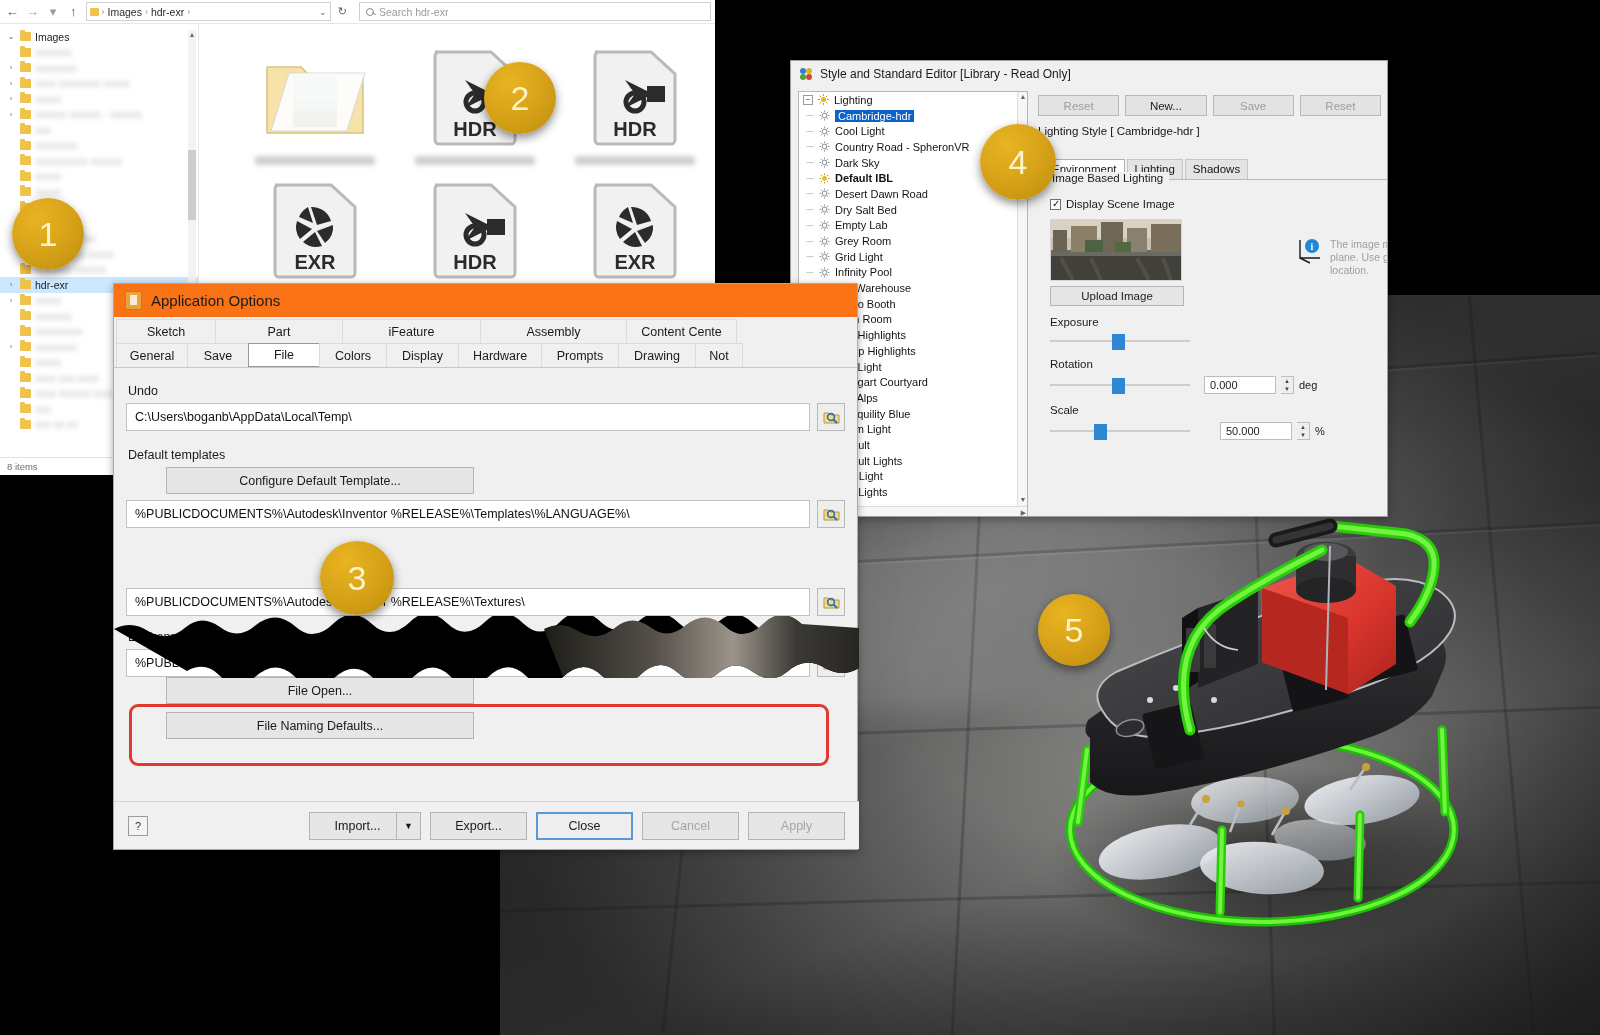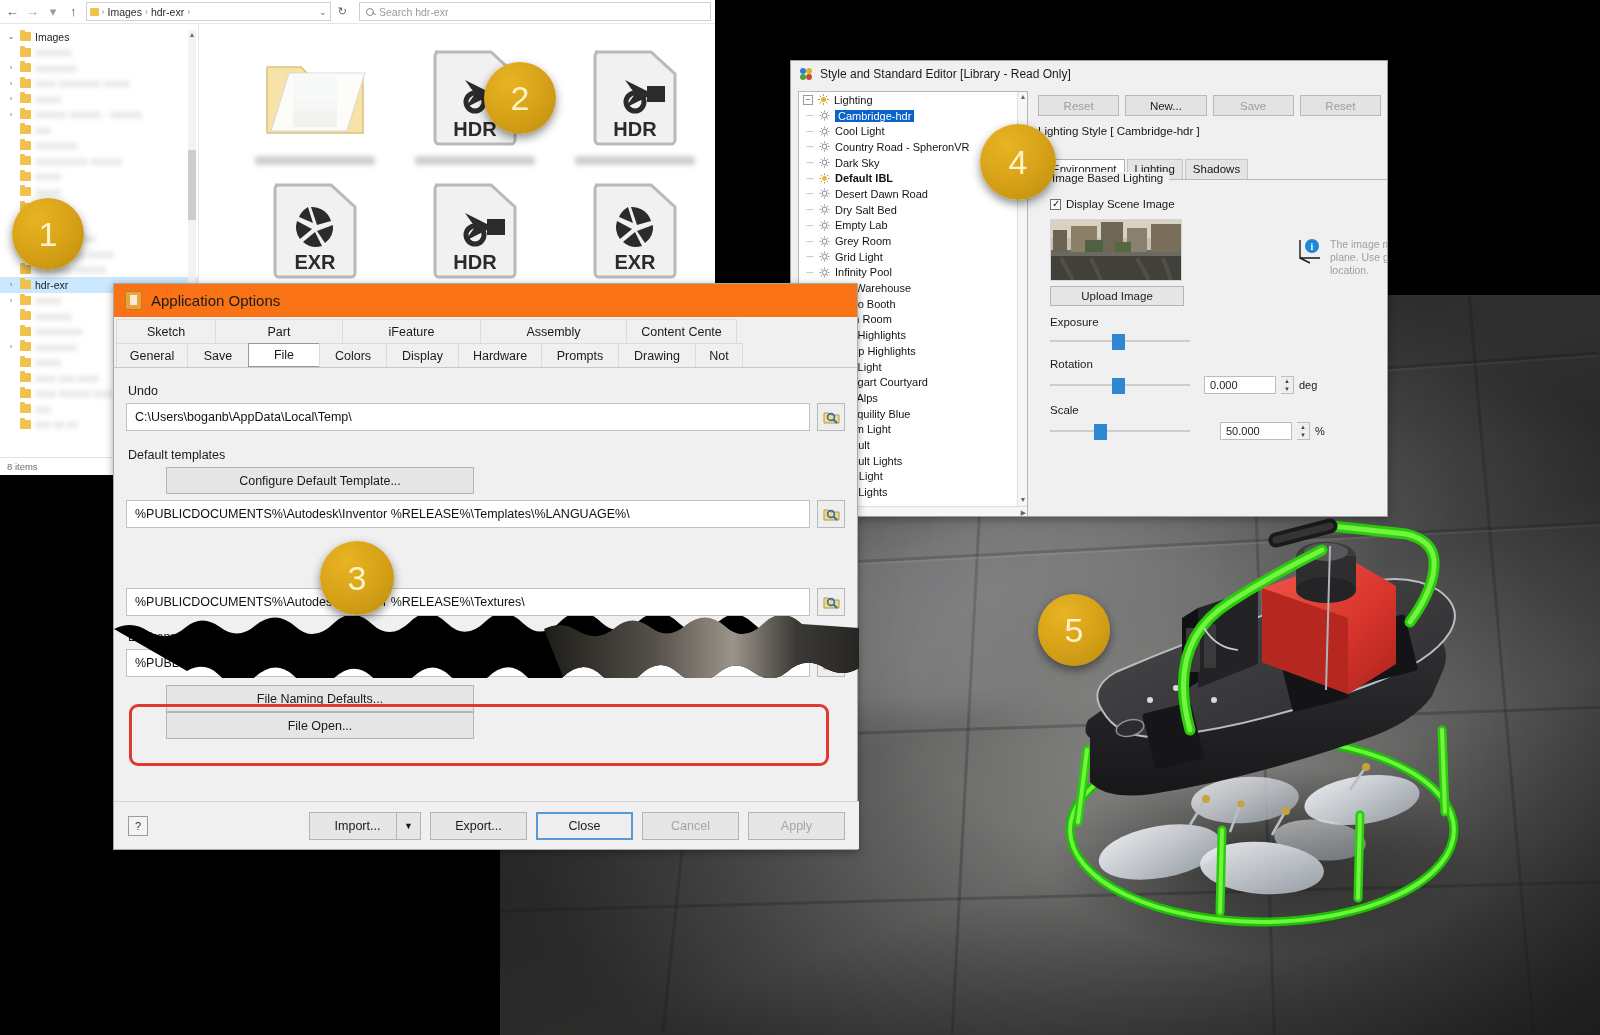--- a/index.html
+++ b/index.html
@@ -1258,22 +1258,22 @@
       <div class="pathinput">%PUBLICDOCUMENTS%\Autodesk\Inventor %RELEASE%\Environments\</div>
       <div class="browsebtn">
         <svg width="17" height="15" viewBox="0 0 17 15">
           <path d="M1 3 h5 l2 2 h8 v8 H1 z" fill="#f3d98a" stroke="#b99a3e" stroke-width="1"></path>
           <circle cx="8" cy="7" r="3.4" fill="none" stroke="#2a6fb5" stroke-width="1.6"></circle>
           <path d="M10.6 9.6 L14 13" stroke="#2a6fb5" stroke-width="2"></path>
         </svg>
       </div>
     </div>
 
+    <div class="btn wide" style="margin-left:40px;">File Open...</div>
     <div class="btn wide" style="margin-left:40px;margin-top:8px;">File Naming Defaults...</div>
-    <div class="btn wide" style="margin-left:40px;">File Open...</div>
 
     <div class="highlightbox"></div>
   </div>
 
   <div id="aofooter">
     <div class="helpbtn">?</div>
     <div class="footbtns">
       <div style="display:flex;align-items:center;">
         <div class="fbtn">Import...</div>
         <div class="splitarrow">▼</div>

